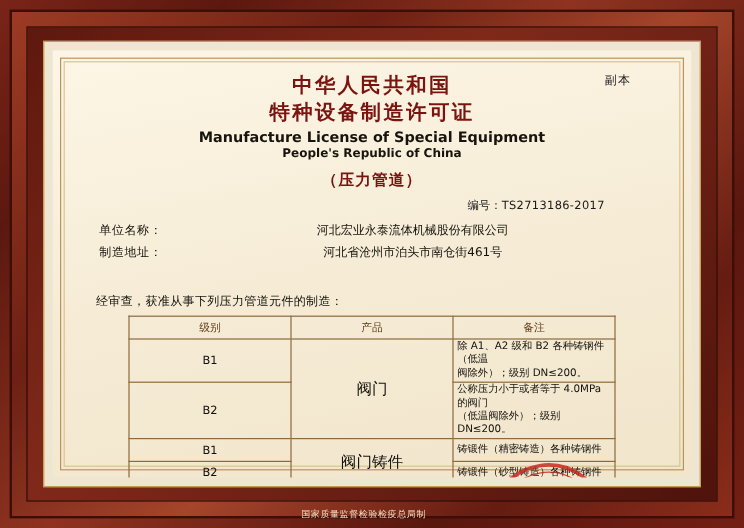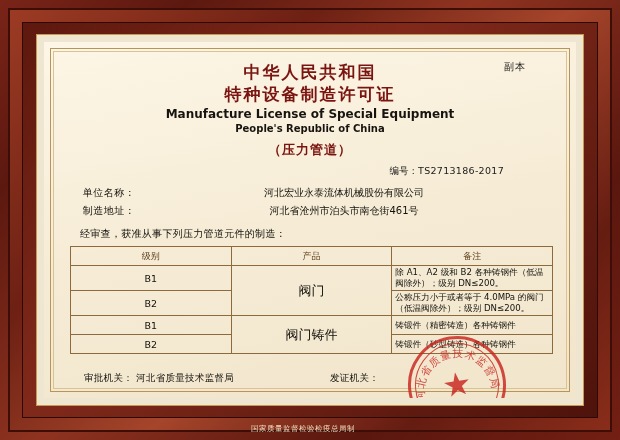--- a/index.html
+++ b/index.html
@@ -148,32 +148,32 @@
   .field-label {
     width: 58px;
     flex: 0 0 58px;
     letter-spacing: 0.5px;
   }
   .field-value {
     flex: 1 1 auto;
   }
 
   .lead-in {
-    margin-top: 7px;
+    margin-top: 24px;
     padding-left: 10px;
     font-size: 10px;
     color: #14110c;
     letter-spacing: 0.3px;
     font-family: Liberation Serif, serif;
   }
 
   
   table.lic {
     margin: 5px auto 0 auto;
-    width: 483px;
+    width: 406px;
     border-collapse: collapse;
     table-layout: fixed;
   }
   table.lic th, table.lic td {
     border: 1px solid #8d6a3c;
     color: #14110c;
     padding: 1px 3px;
     vertical-align: middle;
   }
   table.lic th {

